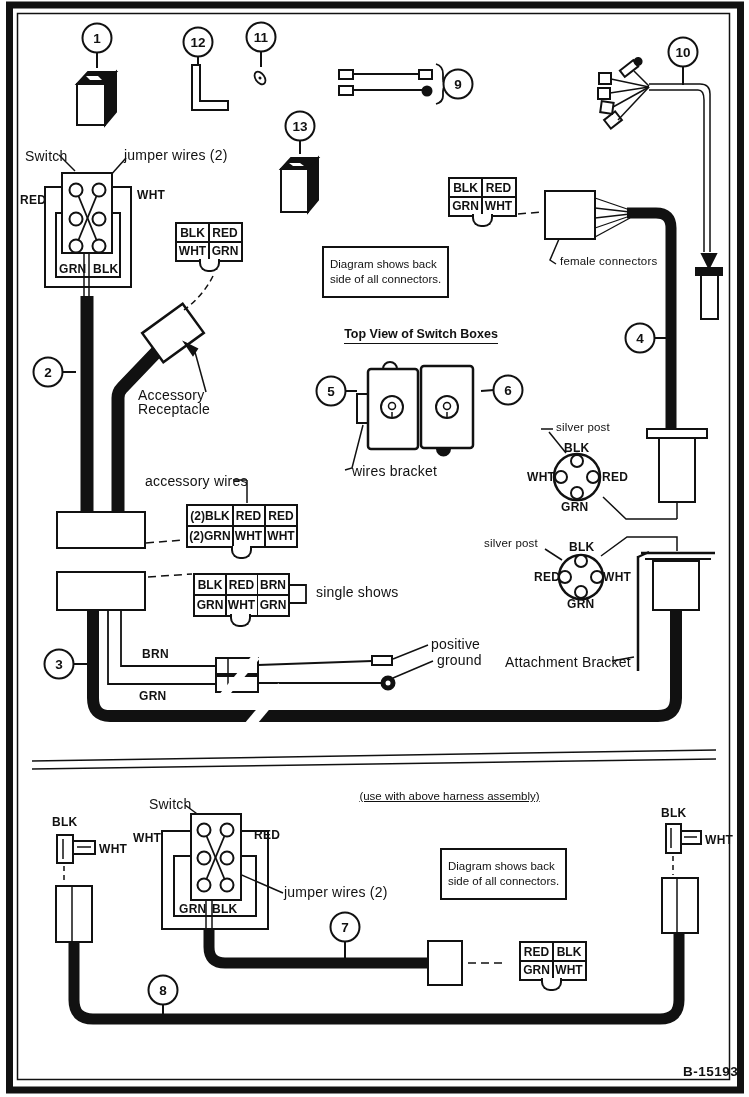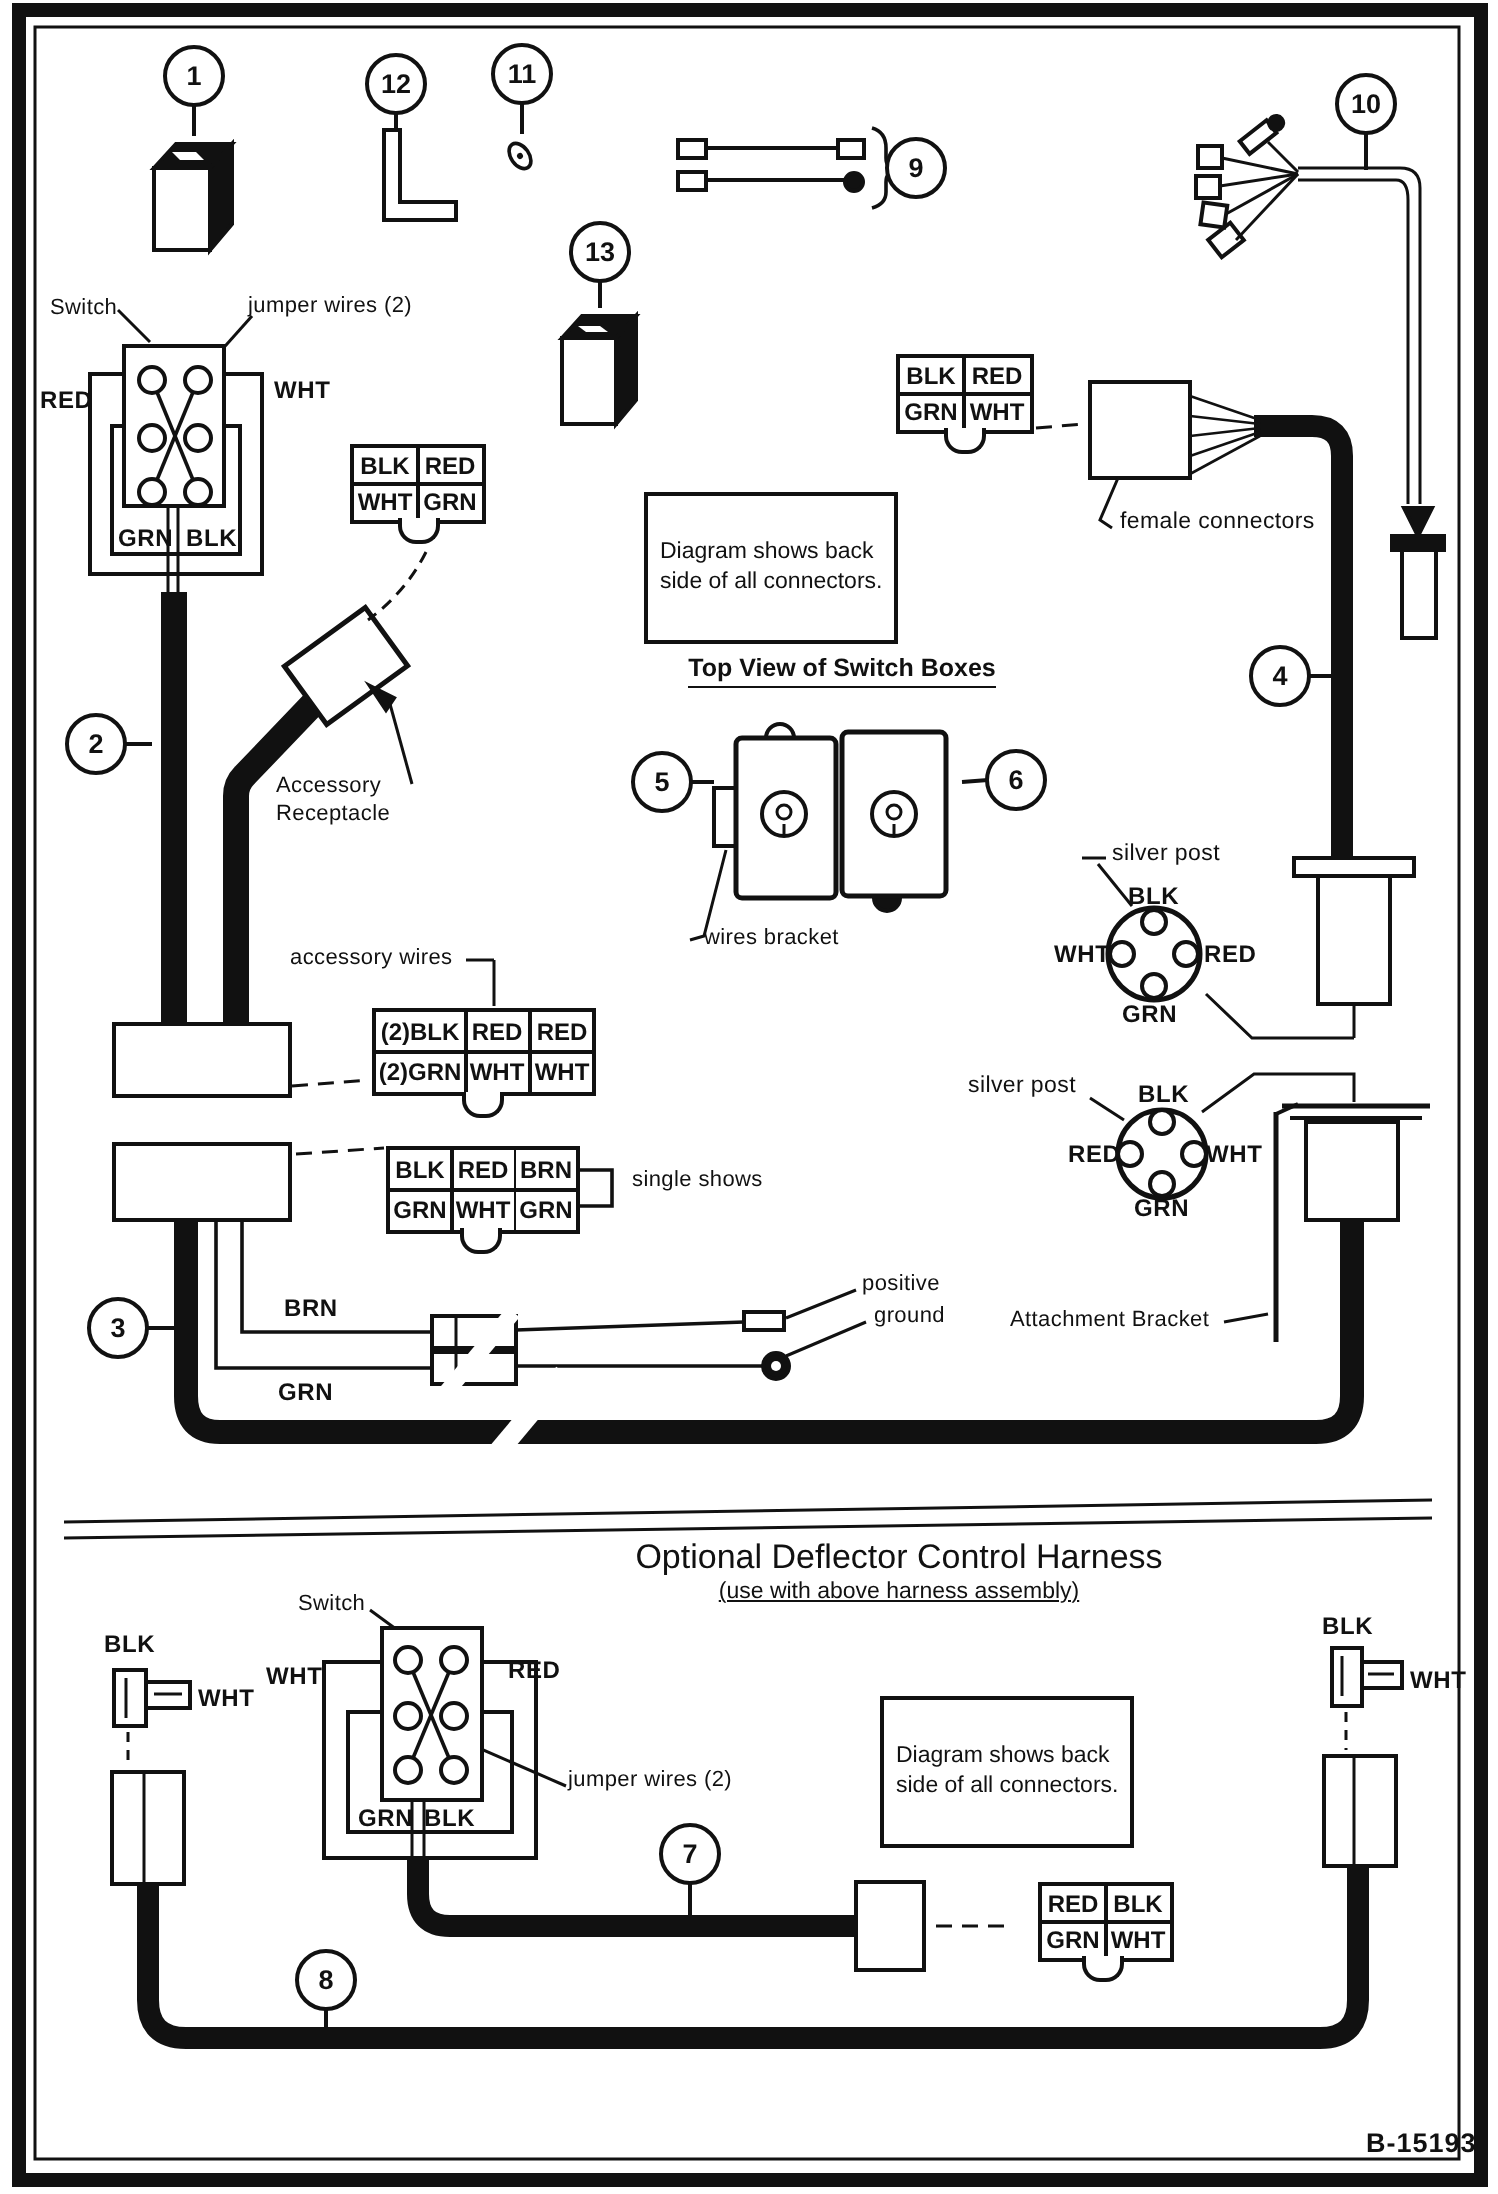--- a/index.html
+++ b/index.html
@@ -2,34 +2,34 @@
 <html><head>
 <meta charset="utf-8">
 <style>
   html,body{margin:0;padding:0;background:#e8e8e8;}
   .page{
     position:relative;width:749px;height:1097px;background:#fff;
     font-family:"Liberation Sans",sans-serif;color:#111;overflow:hidden;
     margin:0 auto;
   }
   svg.art{position:absolute;left:0;top:0;}
-  .lbl{position:absolute;font-size:11px;font-weight:400;white-space:nowrap;letter-spacing:.2px;}
+  .lbl{position:absolute;font-size:14px;font-weight:400;white-space:nowrap;letter-spacing:.2px;}
   .code{position:absolute;font-size:12px;font-weight:700;white-space:nowrap;letter-spacing:.3px;}
   .callout{
     position:absolute;width:27px;height:27px;border:2.5px solid #111;border-radius:50%;
     background:#fff;display:flex;align-items:center;justify-content:center;
     font-size:13.5px;font-weight:700;transform:translate(-50%,-50%);z-index:5;
   }
   .ctable{position:absolute;display:grid;background:#111;border:2px solid #111;gap:1.5px;z-index:4;}
   .ctable .cell{background:#fff;display:flex;align-items:center;justify-content:center;
     font-weight:700;font-size:12px;padding:0 1px;height:19px;}
   .ctable.small .cell{height:17px;}
   .tab{position:absolute;width:17px;height:11px;border:2px solid #111;border-top:none;
     border-radius:0 0 9px 9px;background:#fff;z-index:4;}
-  .notebox{position:absolute;border:2px solid #111;background:#fff;padding:21px 6px;
+  .notebox{position:absolute;border:2px solid #111;background:#fff;padding:9px 6px;
     font-size:11.5px;line-height:1.3;z-index:4;white-space:nowrap;}
   .tvtitle{position:absolute;left:344px;top:327px;width:154px;text-align:center;
     font-size:12.5px;font-weight:700;border-bottom:1.5px solid #111;padding-bottom:2px;}
   .s2title{position:absolute;left:277px;top:769px;width:345px;text-align:center;font-size:17px;font-weight:400;}
   .s2sub{position:absolute;left:277px;top:790px;width:345px;text-align:center;font-size:11.5px;text-decoration:underline;}
   .figno{position:absolute;left:683px;top:1064px;font-size:13.5px;font-weight:700;letter-spacing:.5px;}
 </style>
 </head>
 <body>
 
@@ -419,21 +419,20 @@
 <div class="code" style="left:603px;top:570px">WHT</div>
 <div class="code" style="left:567px;top:597px">GRN</div>
 
 <div class="lbl" style="left:505px;top:654px">Attachment Bracket</div>
 
 <div class="code" style="left:142px;top:647px">BRN</div>
 <div class="code" style="left:139px;top:689px">GRN</div>
 <div class="lbl" style="left:431px;top:636px">positive</div>
 <div class="lbl" style="left:437px;top:652px">ground</div>
 
-<div class="s2title">Optional Deflector Control Harness</div>
 <div class="s2sub">(use with above harness assembly)</div>
 
 <div class="code" style="left:52px;top:815px">BLK</div>
 <div class="code" style="left:99px;top:842px">WHT</div>
 
 <div class="lbl" style="left:149px;top:796px">Switch</div>
 <div class="code" style="left:133px;top:831px">WHT</div>
 <div class="code" style="left:254px;top:828px">RED</div>
 <div class="code" style="left:179px;top:902px">GRN</div>
 <div class="code" style="left:212px;top:902px">BLK</div>

